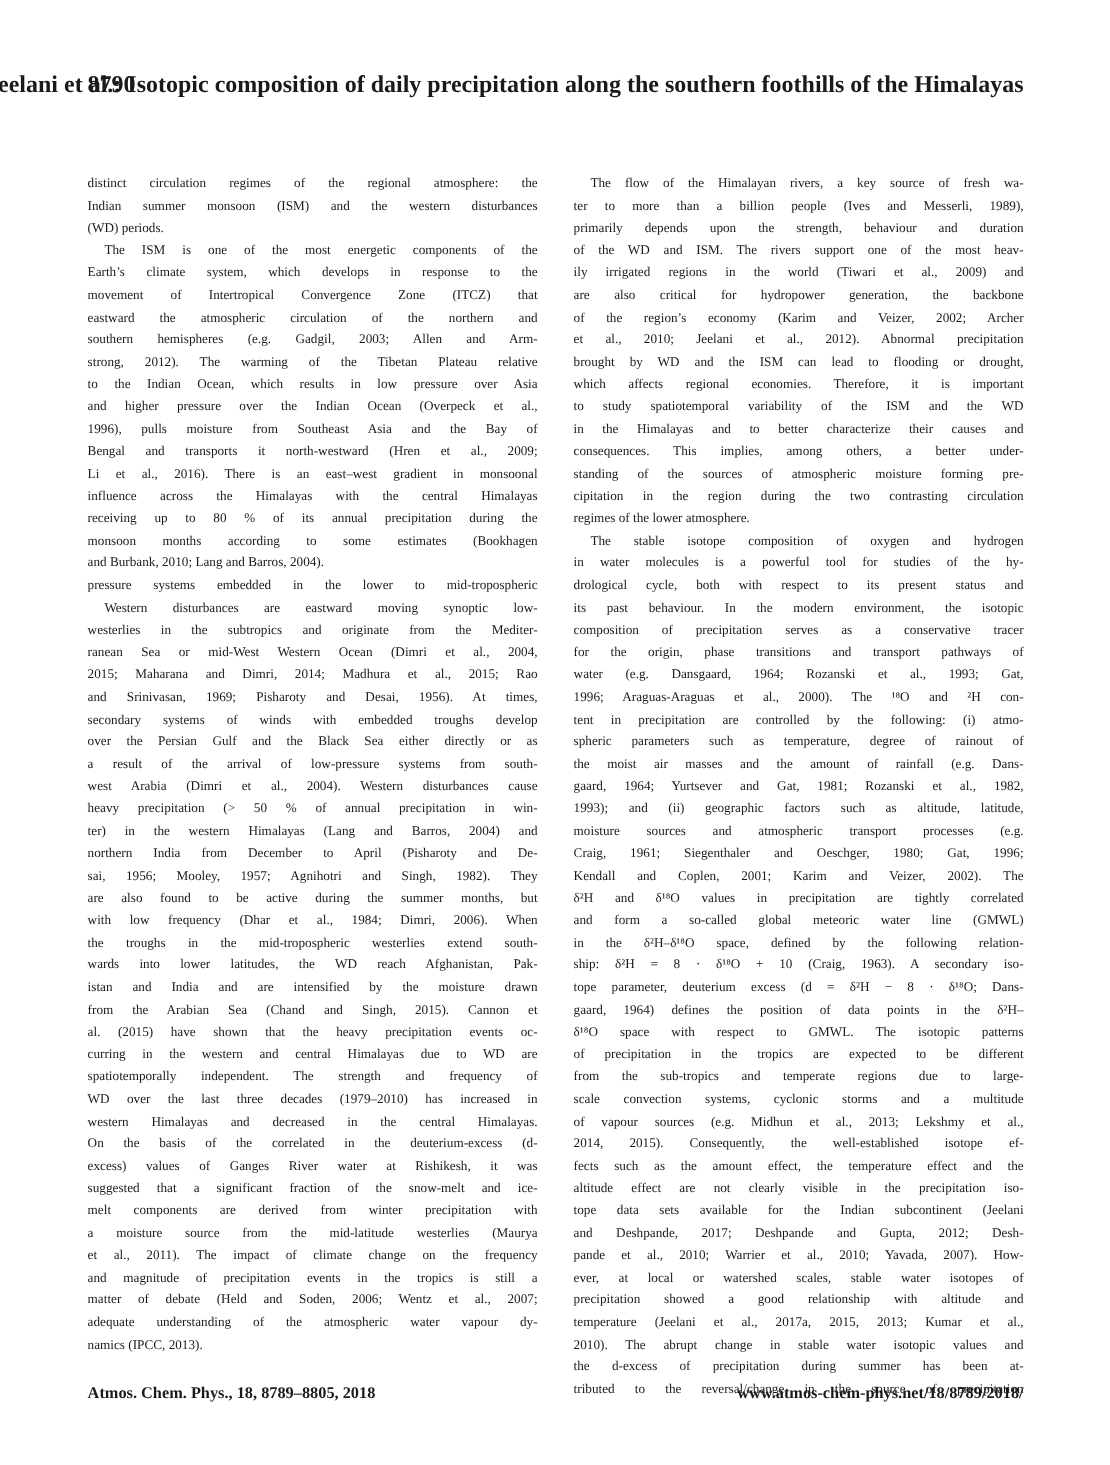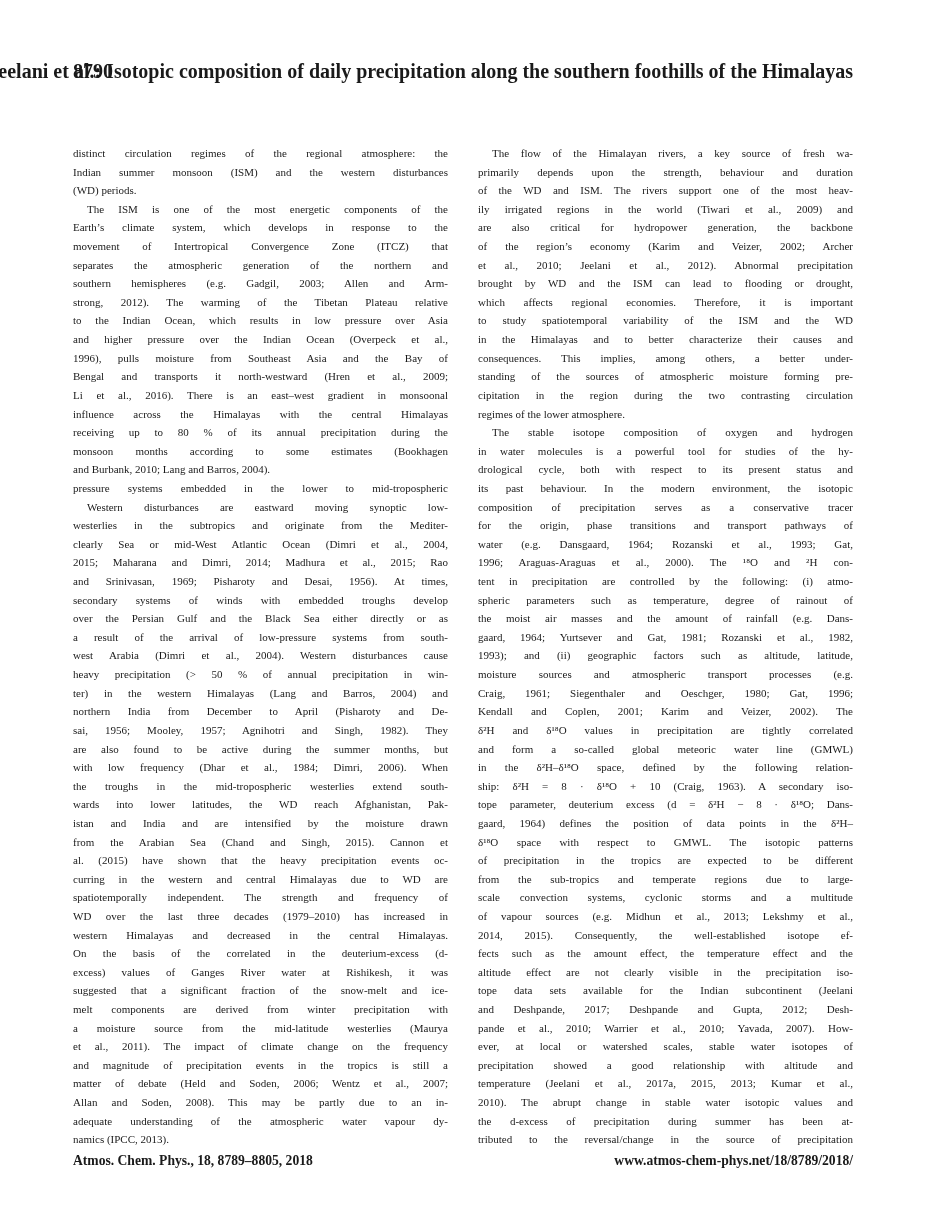--- a/index.html
+++ b/index.html
@@ -28,36 +28,36 @@
   <span class="title">G. Jeelani et al.: Isotopic composition of daily precipitation along the southern foothills of the Himalayas</span>
 </div>
 
 <div class="col left" id="col-left">
     <span class="line">distinct circulation regimes of the regional atmosphere: the</span>
     <span class="line">Indian summer monsoon (ISM) and the western disturbances</span>
     <span class="line last">(WD) periods.</span>
     <span class="line indent">The ISM is one of the most energetic components of the</span>
     <span class="line">Earth’s climate system, which develops in response to the</span>
     <span class="line">movement of Intertropical Convergence Zone (ITCZ) that</span>
-    <span class="line">separates the atmospheric generation of the northern and</span>
+    <span class="line">eastward the atmospheric circulation of the northern and</span>
     <span class="line">southern hemispheres (e.g. Gadgil, 2003; Allen and Arm-</span>
     <span class="line">strong, 2012). The warming of the Tibetan Plateau relative</span>
     <span class="line">to the Indian Ocean, which results in low pressure over Asia</span>
     <span class="line">and higher pressure over the Indian Ocean (Overpeck et al.,</span>
     <span class="line">1996), pulls moisture from Southeast Asia and the Bay of</span>
     <span class="line">Bengal and transports it north-westward (Hren et al., 2009;</span>
     <span class="line">Li et al., 2016). There is an east–west gradient in monsoonal</span>
     <span class="line">influence across the Himalayas with the central Himalayas</span>
     <span class="line">receiving up to 80 % of its annual precipitation during the</span>
     <span class="line">monsoon months according to some estimates (Bookhagen</span>
     <span class="line last">and Burbank, 2010; Lang and Barros, 2004).</span>
     <span class="line">pressure systems embedded in the lower to mid-tropospheric</span>
     <span class="line indent">Western disturbances are eastward moving synoptic low-</span>
     <span class="line">westerlies in the subtropics and originate from the Mediter-</span>
-    <span class="line">clearly Sea or mid-West Atlantic Ocean (Dimri et al., 2004,</span>
+    <span class="line">ranean Sea or mid-West Western Ocean (Dimri et al., 2004,</span>
     <span class="line">2015; Maharana and Dimri, 2014; Madhura et al., 2015; Rao</span>
     <span class="line">and Srinivasan, 1969; Pisharoty and Desai, 1956). At times,</span>
     <span class="line">secondary systems of winds with embedded troughs develop</span>
     <span class="line">over the Persian Gulf and the Black Sea either directly or as</span>
     <span class="line">a result of the arrival of low-pressure systems from south-</span>
     <span class="line">west Arabia (Dimri et al., 2004). Western disturbances cause</span>
     <span class="line">heavy precipitation (&gt; 50 % of annual precipitation in win-</span>
     <span class="line">ter) in the western Himalayas (Lang and Barros, 2004) and</span>
     <span class="line">northern India from December to April (Pisharoty and De-</span>
     <span class="line">sai, 1956; Mooley, 1957; Agnihotri and Singh, 1982). They</span>
@@ -73,26 +73,26 @@
     <span class="line">WD over the last three decades (1979–2010) has increased in</span>
     <span class="line">western Himalayas and decreased in the central Himalayas.</span>
     <span class="line">On the basis of the correlated in the deuterium-excess (d-</span>
     <span class="line">excess) values of Ganges River water at Rishikesh, it was</span>
     <span class="line">suggested that a significant fraction of the snow-melt and ice-</span>
     <span class="line">melt components are derived from winter precipitation with</span>
     <span class="line">a moisture source from the mid-latitude westerlies (Maurya</span>
     <span class="line">et al., 2011). The impact of climate change on the frequency</span>
     <span class="line">and magnitude of precipitation events in the tropics is still a</span>
     <span class="line">matter of debate (Held and Soden, 2006; Wentz et al., 2007;</span>
-    <span class="line">Allan and Soden, 2008). This may be partly due to an in-</span>
     <span class="line">adequate understanding of the atmospheric water vapour dy-</span>
     <span class="line last">namics (IPCC, 2013).</span>
   </div>
 <div class="col right" id="col-right">
     <span class="line indent">The flow of the Himalayan rivers, a key source of fresh wa-</span>
+    <span class="line">ter to more than a billion people (Ives and Messerli, 1989),</span>
     <span class="line">primarily depends upon the strength, behaviour and duration</span>
     <span class="line">of the WD and ISM. The rivers support one of the most heav-</span>
     <span class="line">ily irrigated regions in the world (Tiwari et al., 2009) and</span>
     <span class="line">are also critical for hydropower generation, the backbone</span>
     <span class="line">of the region’s economy (Karim and Veizer, 2002; Archer</span>
     <span class="line">et al., 2010; Jeelani et al., 2012). Abnormal precipitation</span>
     <span class="line">brought by WD and the ISM can lead to flooding or drought,</span>
     <span class="line">which affects regional economies. Therefore, it is important</span>
     <span class="line">to study spatiotemporal variability of the ISM and the WD</span>
     <span class="line">in the Himalayas and to better characterize their causes and</span>

